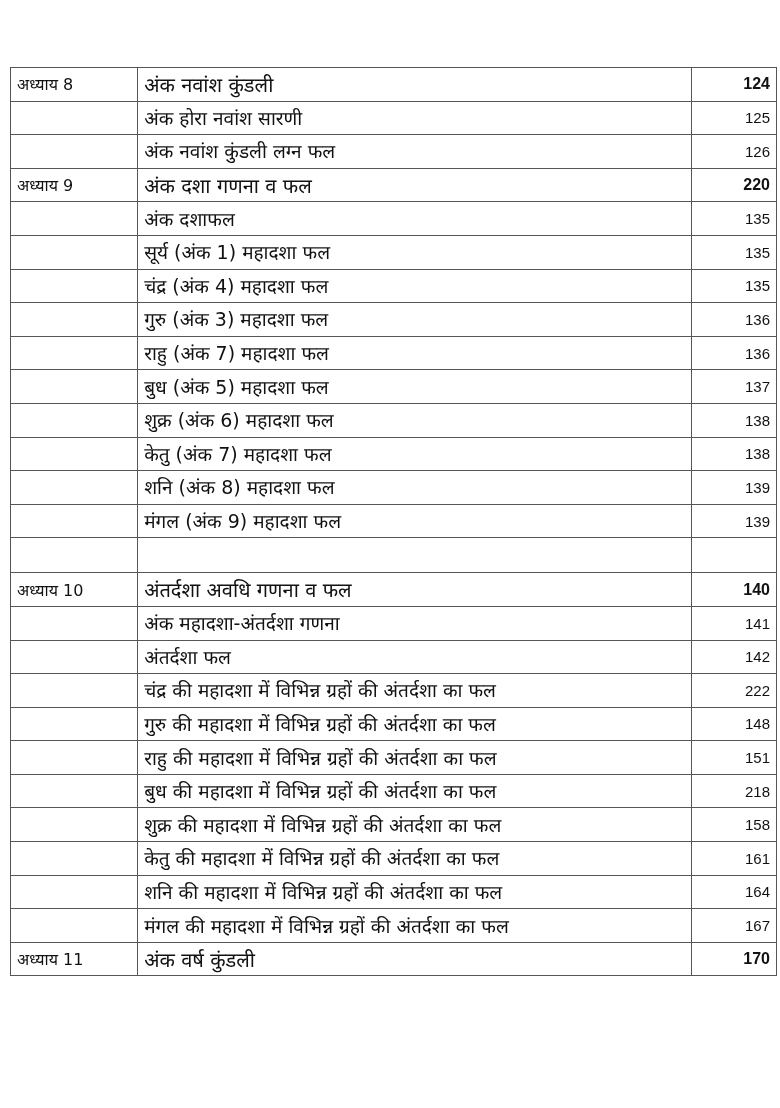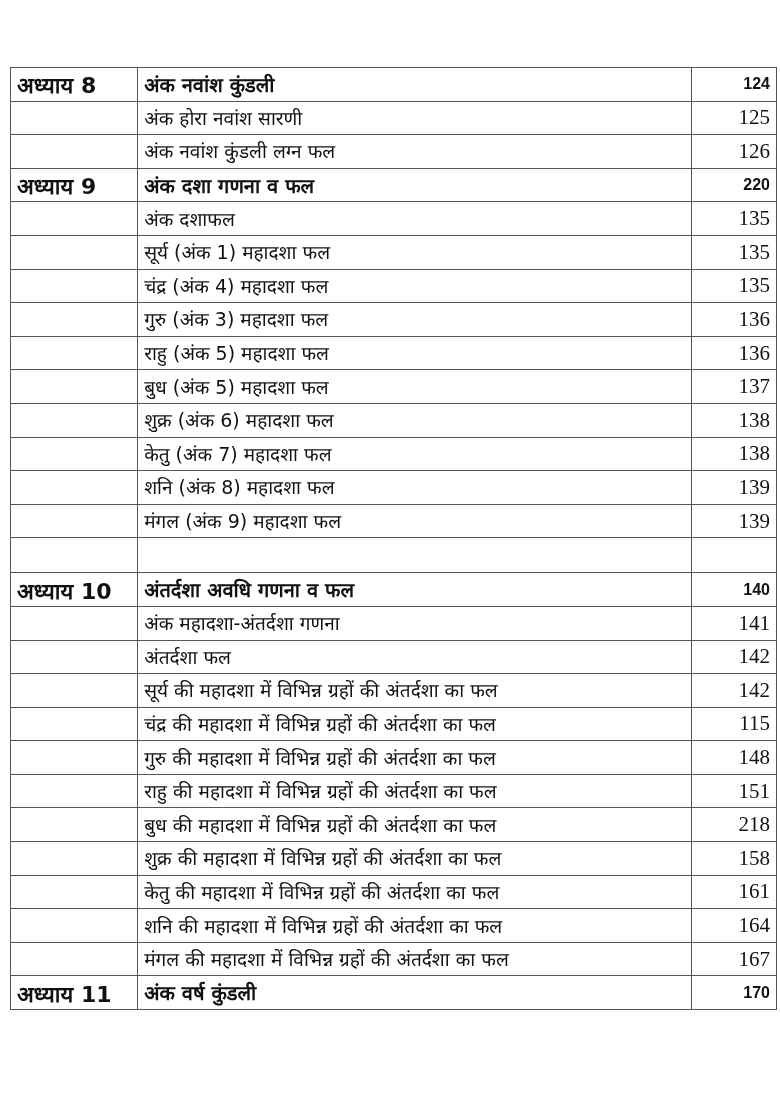--- a/index.html
+++ b/index.html
@@ -1,22 +1,22 @@
 <!DOCTYPE html>
 <html><head>
 <meta charset="utf-8">
 <style>
   html, body { margin:0; padding:0; background:#ffffff; }
   body { width:780px; height:1108px; position:relative; overflow:hidden; font-family:"DejaVu Sans", sans-serif; color:#111; }
   table { position:absolute; left:10px; top:67px; width:767px; border-collapse:collapse; }
   td { border:1.5px solid #555; height:32.6px; padding:0 6px; vertical-align:middle; font-size:19px; white-space:nowrap; }
-  td.ch { width:114px; font-weight:bold; font-size:22px; }
+  td.ch { width:114px; font-weight:normal; font-size:16px; }
   td.title { width:540px; }
-  td.pg { width:72px; text-align:right; font-family:Liberation Serif, serif; font-size:21px; }
-  tr.main td.title { font-weight:bold; font-size:20px; }
+  td.pg { width:72px; text-align:right; font-family:Liberation Sans, sans-serif; font-size:15px; }
+  tr.main td.title { font-weight:normal; font-size:20px; }
   tr.main td.pg { font-family:"Liberation Sans", sans-serif; font-weight:bold; font-size:16px; }
   tr.blank td { height:34px; }
 </style>
 </head>
 <body>
 
 <table>
   <tbody id="toc-body">
       <tr class="main">
         <td class="ch">अध्याय 8</td>
@@ -53,21 +53,21 @@
         <td class="title">चंद्र (अंक 4) महादशा फल</td>
         <td class="pg">135</td>
       </tr>
       <tr>
         <td class="ch"></td>
         <td class="title">गुरु (अंक 3) महादशा फल</td>
         <td class="pg">136</td>
       </tr>
       <tr>
         <td class="ch"></td>
-        <td class="title">राहु (अंक 5) महादशा फल</td>
+        <td class="title">राहु (अंक 7) महादशा फल</td>
         <td class="pg">136</td>
       </tr>
       <tr>
         <td class="ch"></td>
         <td class="title">बुध (अंक 5) महादशा फल</td>
         <td class="pg">137</td>
       </tr>
       <tr>
         <td class="ch"></td>
         <td class="title">शुक्र (अंक 6) महादशा फल</td>
@@ -103,27 +103,22 @@
         <td class="title">अंक महादशा-अंतर्दशा गणना</td>
         <td class="pg">141</td>
       </tr>
       <tr>
         <td class="ch"></td>
         <td class="title">अंतर्दशा फल</td>
         <td class="pg">142</td>
       </tr>
       <tr>
         <td class="ch"></td>
-        <td class="title">सूर्य की महादशा में विभिन्न ग्रहों की अंतर्दशा का फल</td>
-        <td class="pg">142</td>
-      </tr>
-      <tr>
-        <td class="ch"></td>
         <td class="title">चंद्र की महादशा में विभिन्न ग्रहों की अंतर्दशा का फल</td>
-        <td class="pg">115</td>
+        <td class="pg">222</td>
       </tr>
       <tr>
         <td class="ch"></td>
         <td class="title">गुरु की महादशा में विभिन्न ग्रहों की अंतर्दशा का फल</td>
         <td class="pg">148</td>
       </tr>
       <tr>
         <td class="ch"></td>
         <td class="title">राहु की महादशा में विभिन्न ग्रहों की अंतर्दशा का फल</td>
         <td class="pg">151</td>

